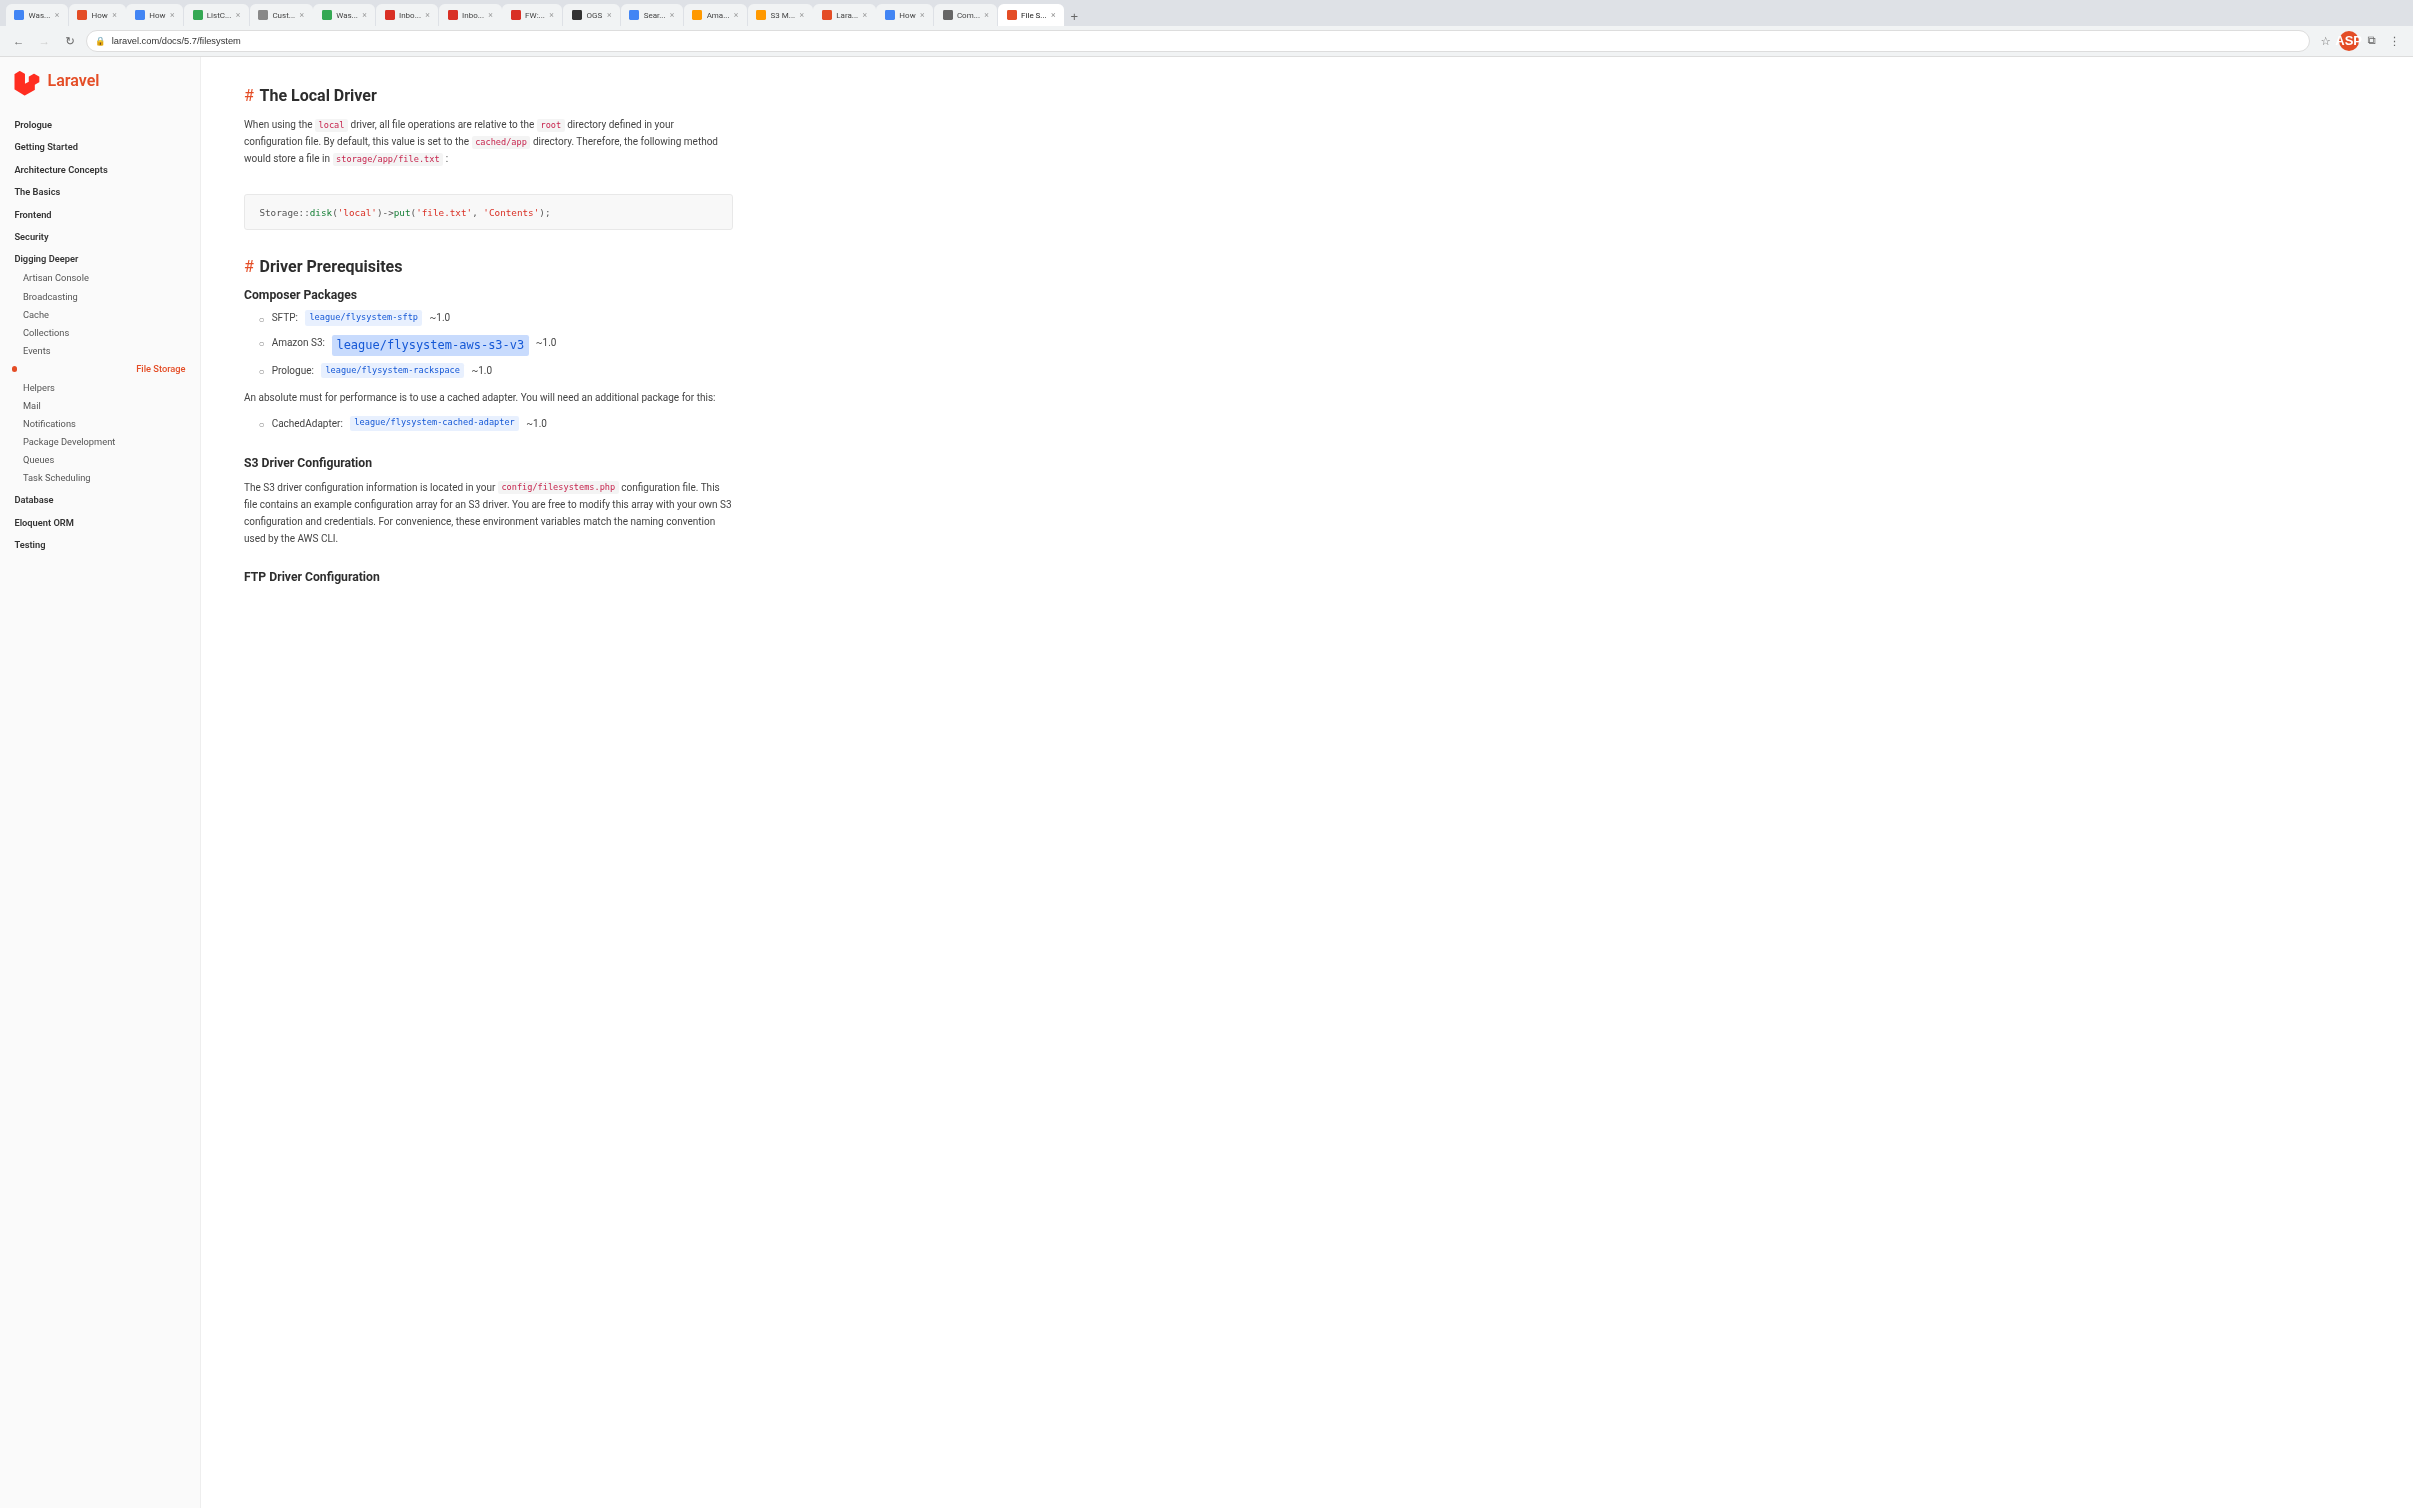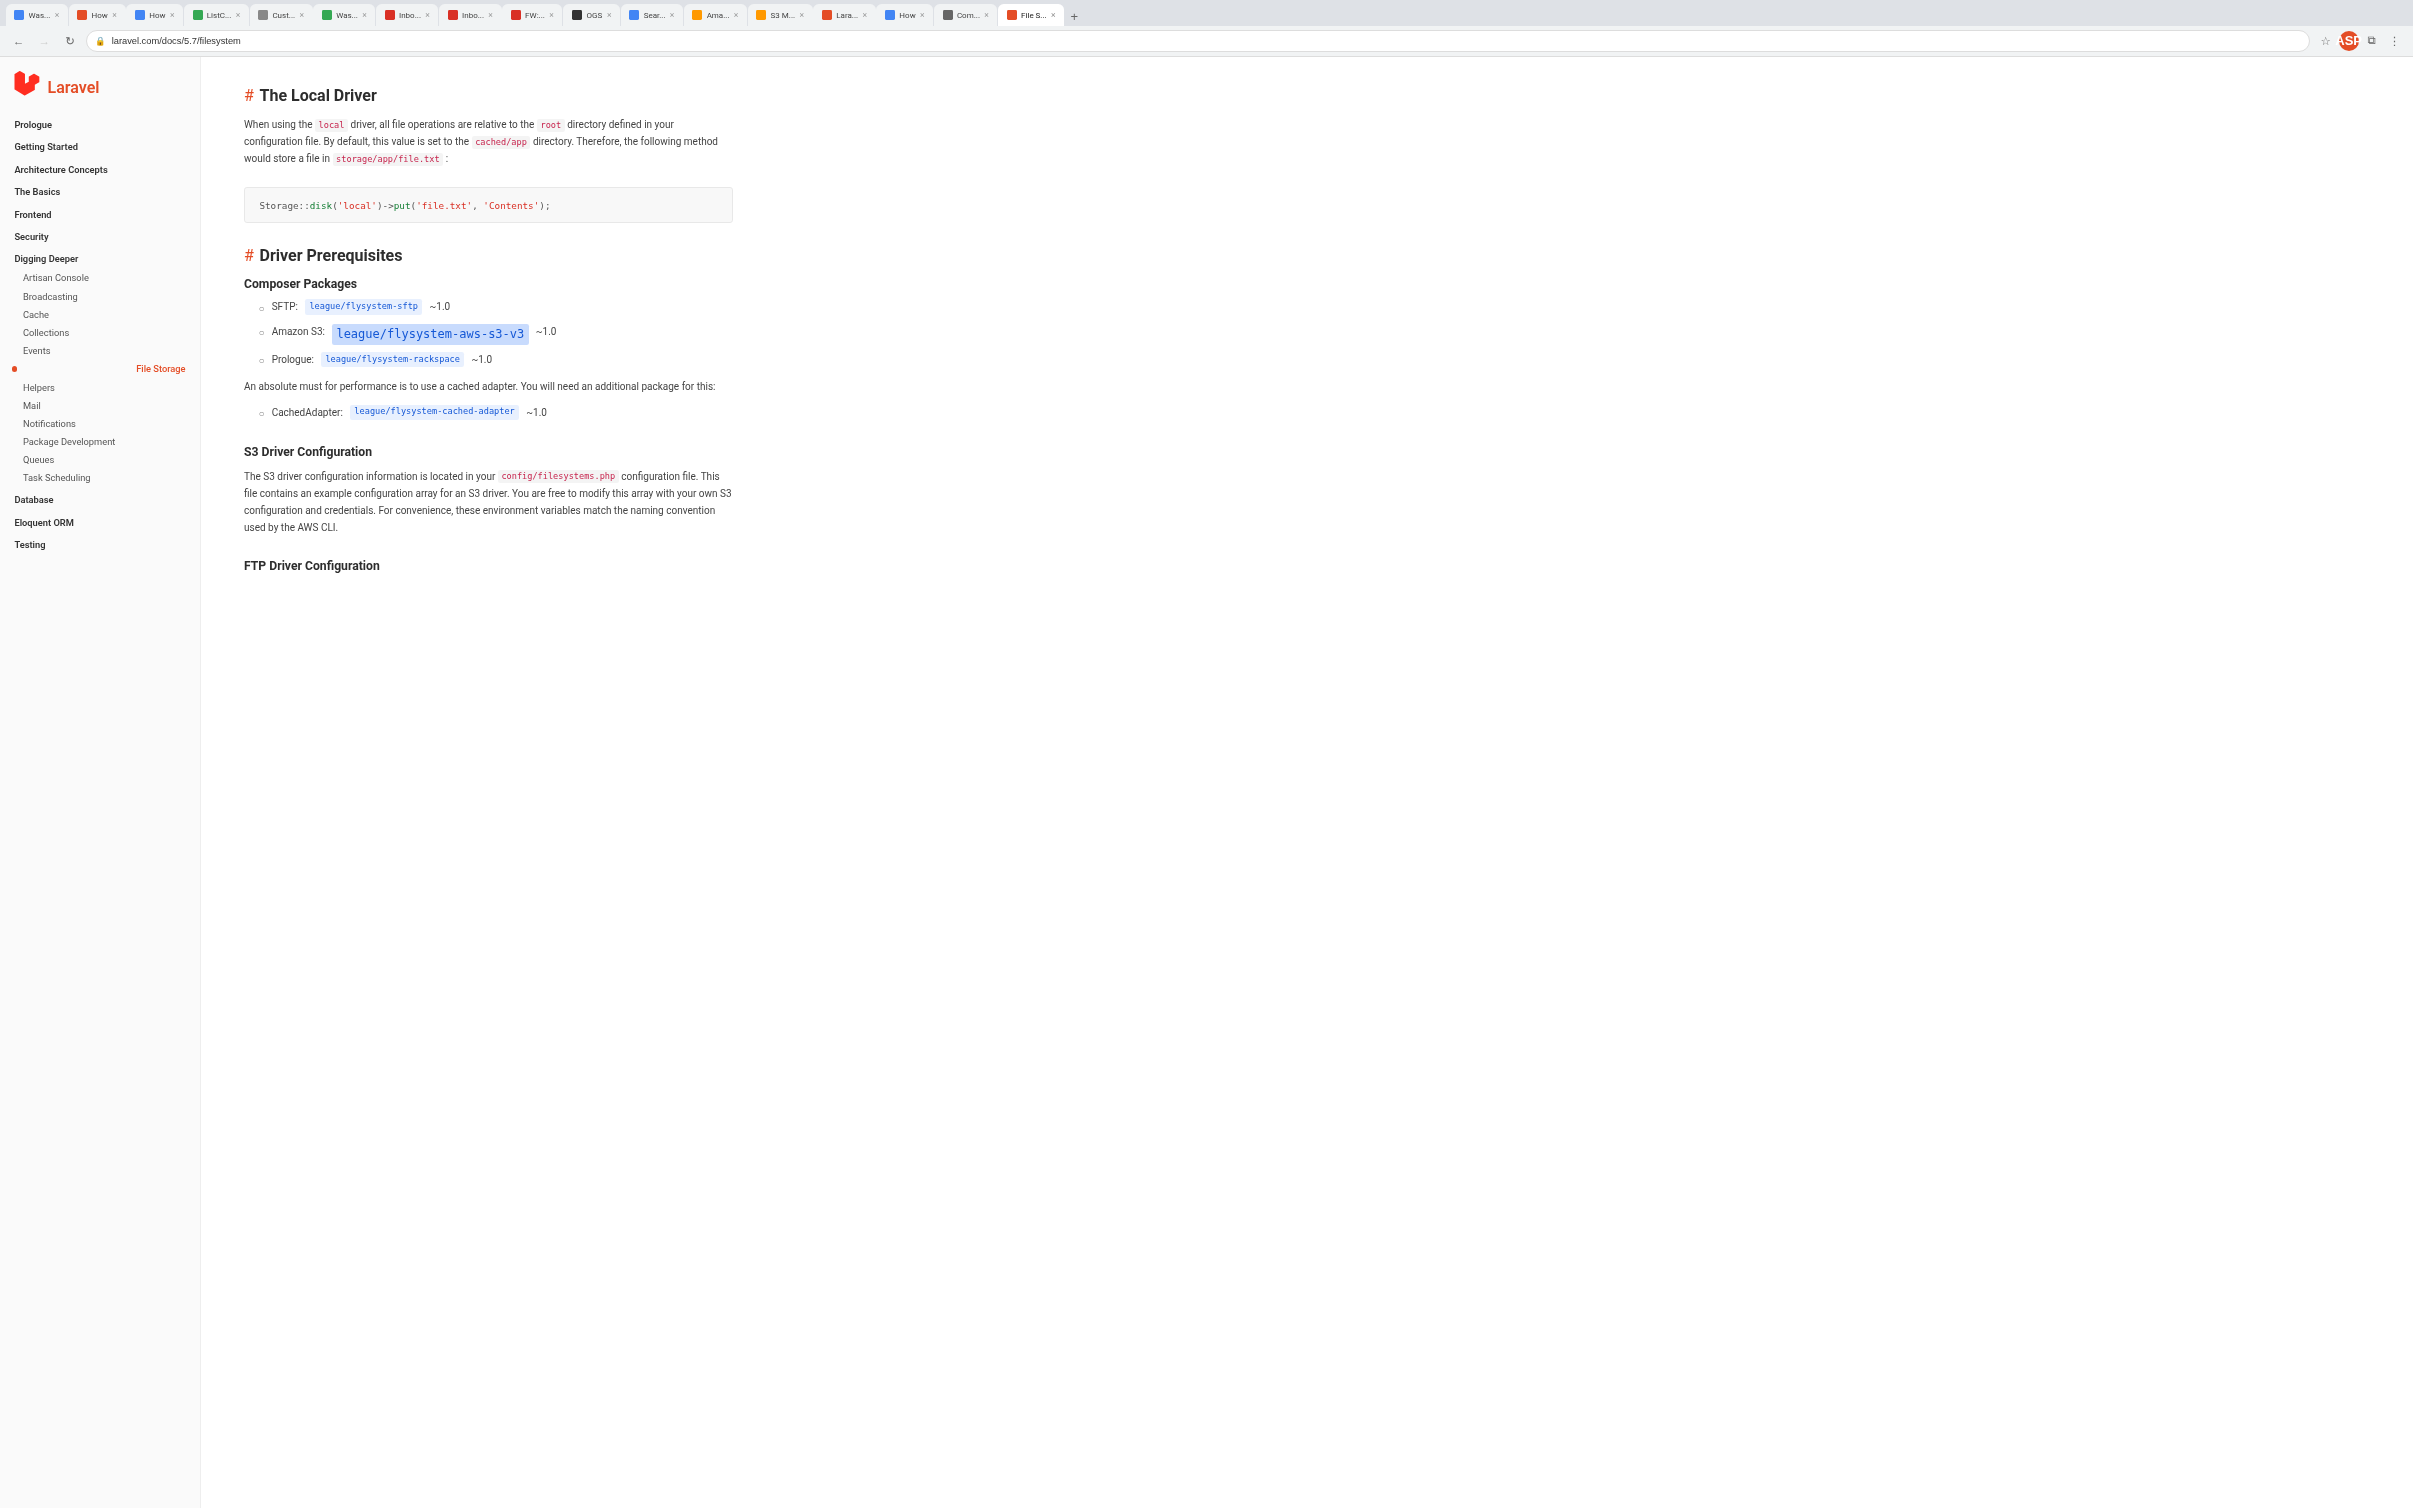--- a/index.html
+++ b/index.html
@@ -22,42 +22,42 @@
     .address-bar input { border: none; outline: none; flex: 1; font-size: 9.3px; color: #333; background: transparent; }
     .address-bar .lock-icon { color: #4caf50; font-size: 8.6px; }
     .toolbar-right { display: flex; align-items: center; gap: 2.9px; }
     .toolbar-icon-btn { background: none; border: none; cursor: pointer; color: #666; font-size: 11.5px; padding: 2.9px; border-radius: 2.9px; width: 20px; height: 20px; display: flex; align-items: center; justify-content: center; }
 
     
     .page-layout { display: flex; flex: 1; overflow: hidden; }
 
     
     .sidebar { width: 201px; flex-shrink: 0; overflow-y: auto; padding: 14.4px 0; background: #fafafa; border-right: 0.7px solid #eee; }
-    .sidebar-logo { display: flex; align-items: flex-end; gap: 7.2px; padding: 0 14.4px 17px; }
+    .sidebar-logo { display: flex; align-items: flex-start; gap: 7.2px; padding: 0 14.4px 17px; }
     .sidebar-logo svg { width: 26px; height: 26px; }
     .sidebar-logo-text { font-size: 16px; font-weight: 600; color: #e44d26; }
 
     .sidebar-section { margin-bottom: 2.9px; }
     .sidebar-section-title { padding: 4.3px 14.4px; font-size: 9.3px; font-weight: 600; color: #333; cursor: pointer; display: block; }
     .sidebar-item { padding: 3.6px 14.4px 3.6px 23px; font-size: 9.3px; color: #555; cursor: pointer; display: flex; align-items: center; gap: 5.7px; }
     .sidebar-item.active { color: #e44d26; font-weight: 500; justify-content: space-between; }
     .sidebar-item .dot { width: 5.7px; height: 5.7px; background: #e44d26; border-radius: 50%; flex-shrink: 0; margin-left: -11.5px; margin-right: 5.7px; }
 
     
     .main-content { flex: 1; overflow-y: auto; padding: 29px 43px; max-width: 575px; }
 
     h2.section-heading { font-size: 16px; font-weight: 700; color: #2d2d2d; margin-bottom: 11.5px; display: flex; align-items: center; gap: 5.7px; }
     h2.section-heading .hash { color: #e44d26; font-weight: 400; }
     h3.sub-heading { font-size: 12.2px; font-weight: 700; color: #2d2d2d; margin-bottom: 8.6px; margin-top: 0; }
 
     p.body-text { font-size: 10px; line-height: 1.7; color: #444; margin-bottom: 10px; }
 
     code.inline { font-family: 'SFMono-Regular', Consolas, monospace; font-size: 8.6px; background: #f4f4f4; padding: 1.4px 3.6px; border-radius: 2.2px; color: #c7254e; }
 
-    .code-block { background: #f8f8f8; border: 0.7px solid #e8e8e8; border-radius: 2.9px; padding: 11.5px 14.4px; margin: 20px 0; font-family: 'SFMono-Regular', Consolas, monospace; font-size: 9.3px; color: #333; overflow-x: auto; }
+    .code-block { background: #f8f8f8; border: 0.7px solid #e8e8e8; border-radius: 2.9px; padding: 11.5px 14.4px; margin: 27px 0; font-family: 'SFMono-Regular', Consolas, monospace; font-size: 9.3px; color: #333; overflow-x: auto; }
 
     .bullet-list { list-style: none; margin: 8.6px 0 8.6px 14.4px; }
     .bullet-list li { display: flex; align-items: flex-start; gap: 7.2px; margin-bottom: 7.2px; font-size: 10px; color: #444; line-height: 1.6; }
     .bullet-list li .bullet-icon { color: #888; margin-top: 1.4px; flex-shrink: 0; }
     .bullet-list li code.inline { background: #e8f0fe; color: #1558d6; padding: 0.7px 4.3px; }
     .bullet-list li .pkg-highlight { background: #c8dbfd; color: #1558d6; padding: 0.7px 4.3px; border-radius: 2.2px; font-family: monospace; font-size: 12px; }
 
     .section-block { margin-bottom: 23px; }
   </style>
 </head>

